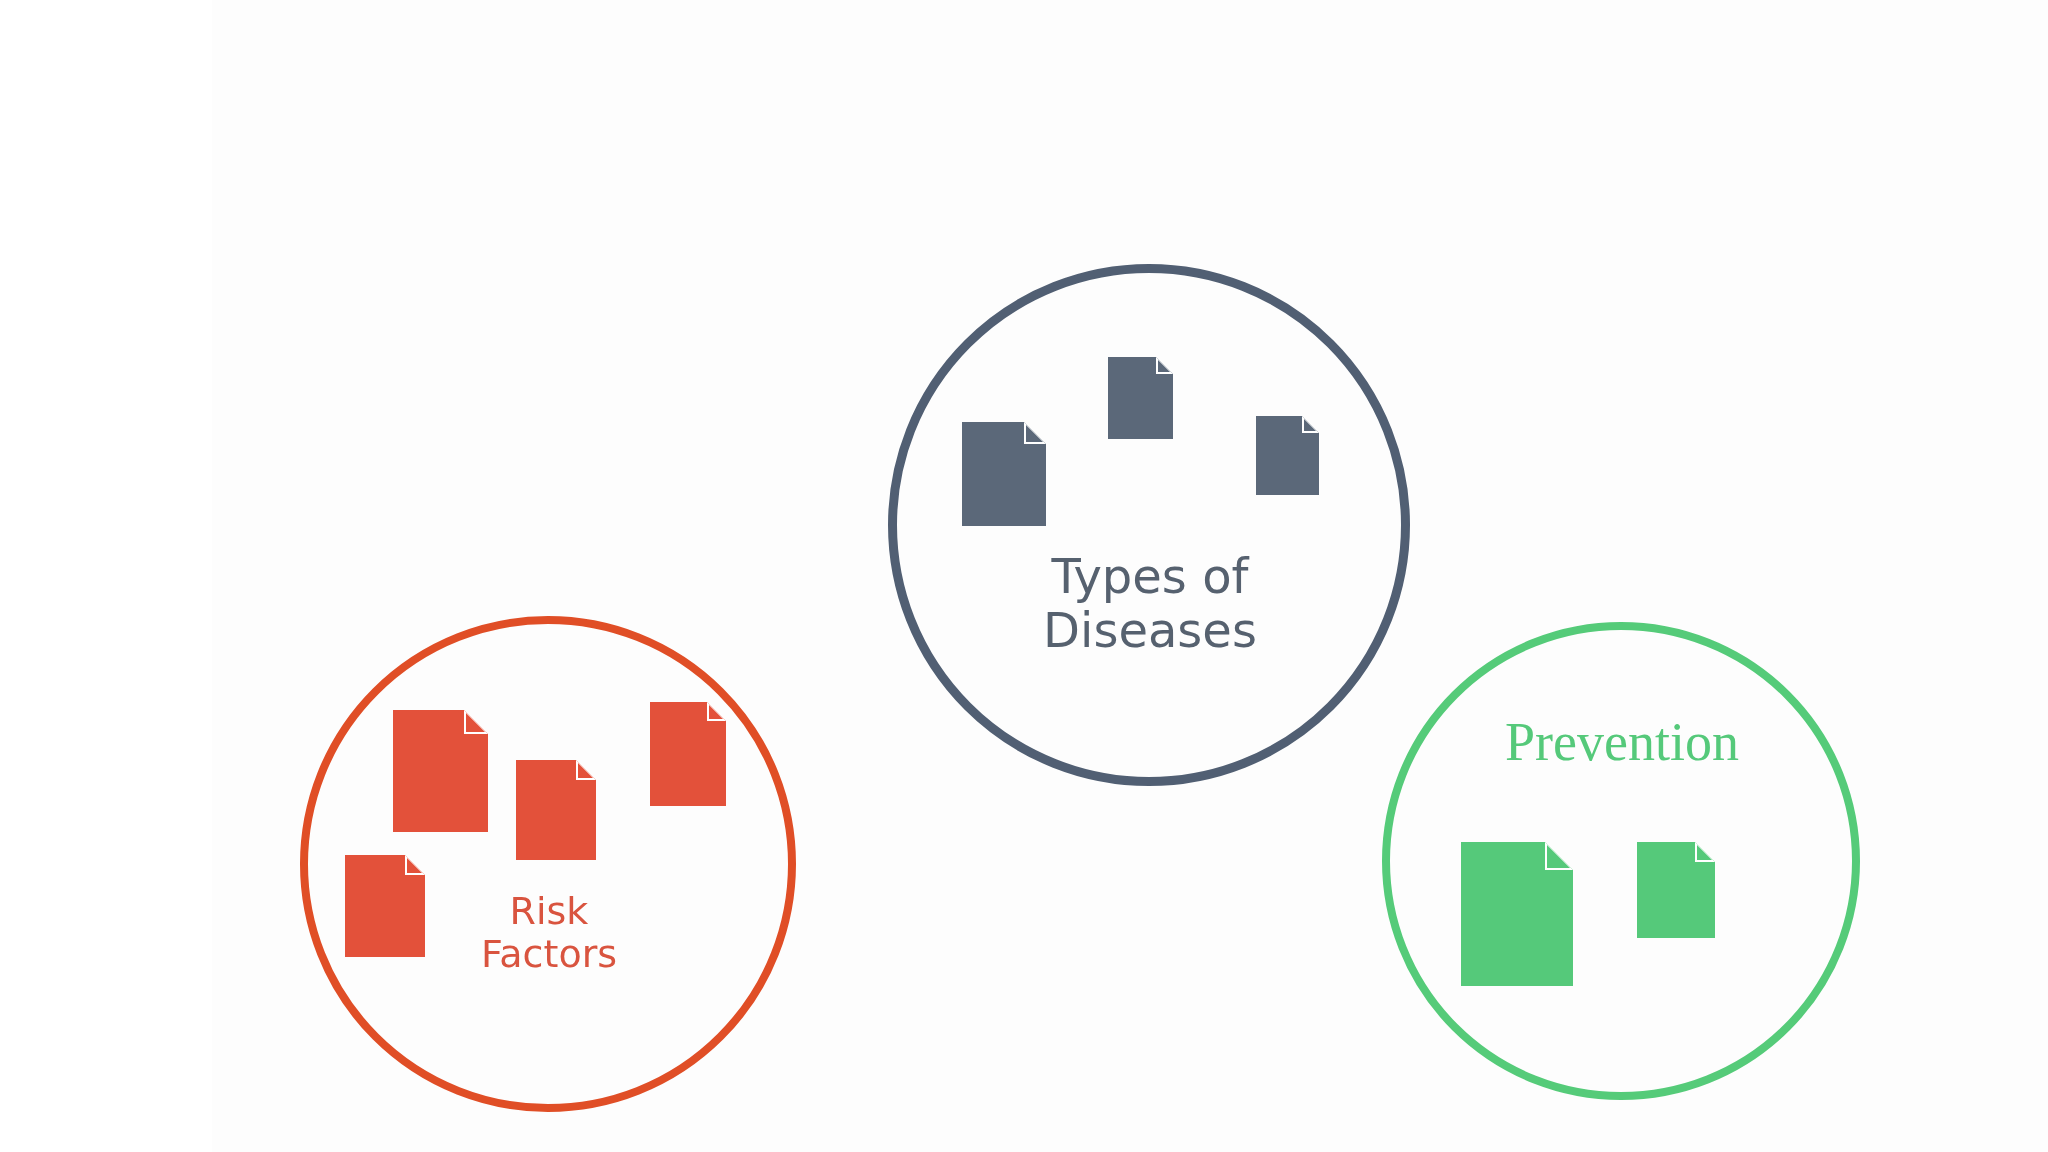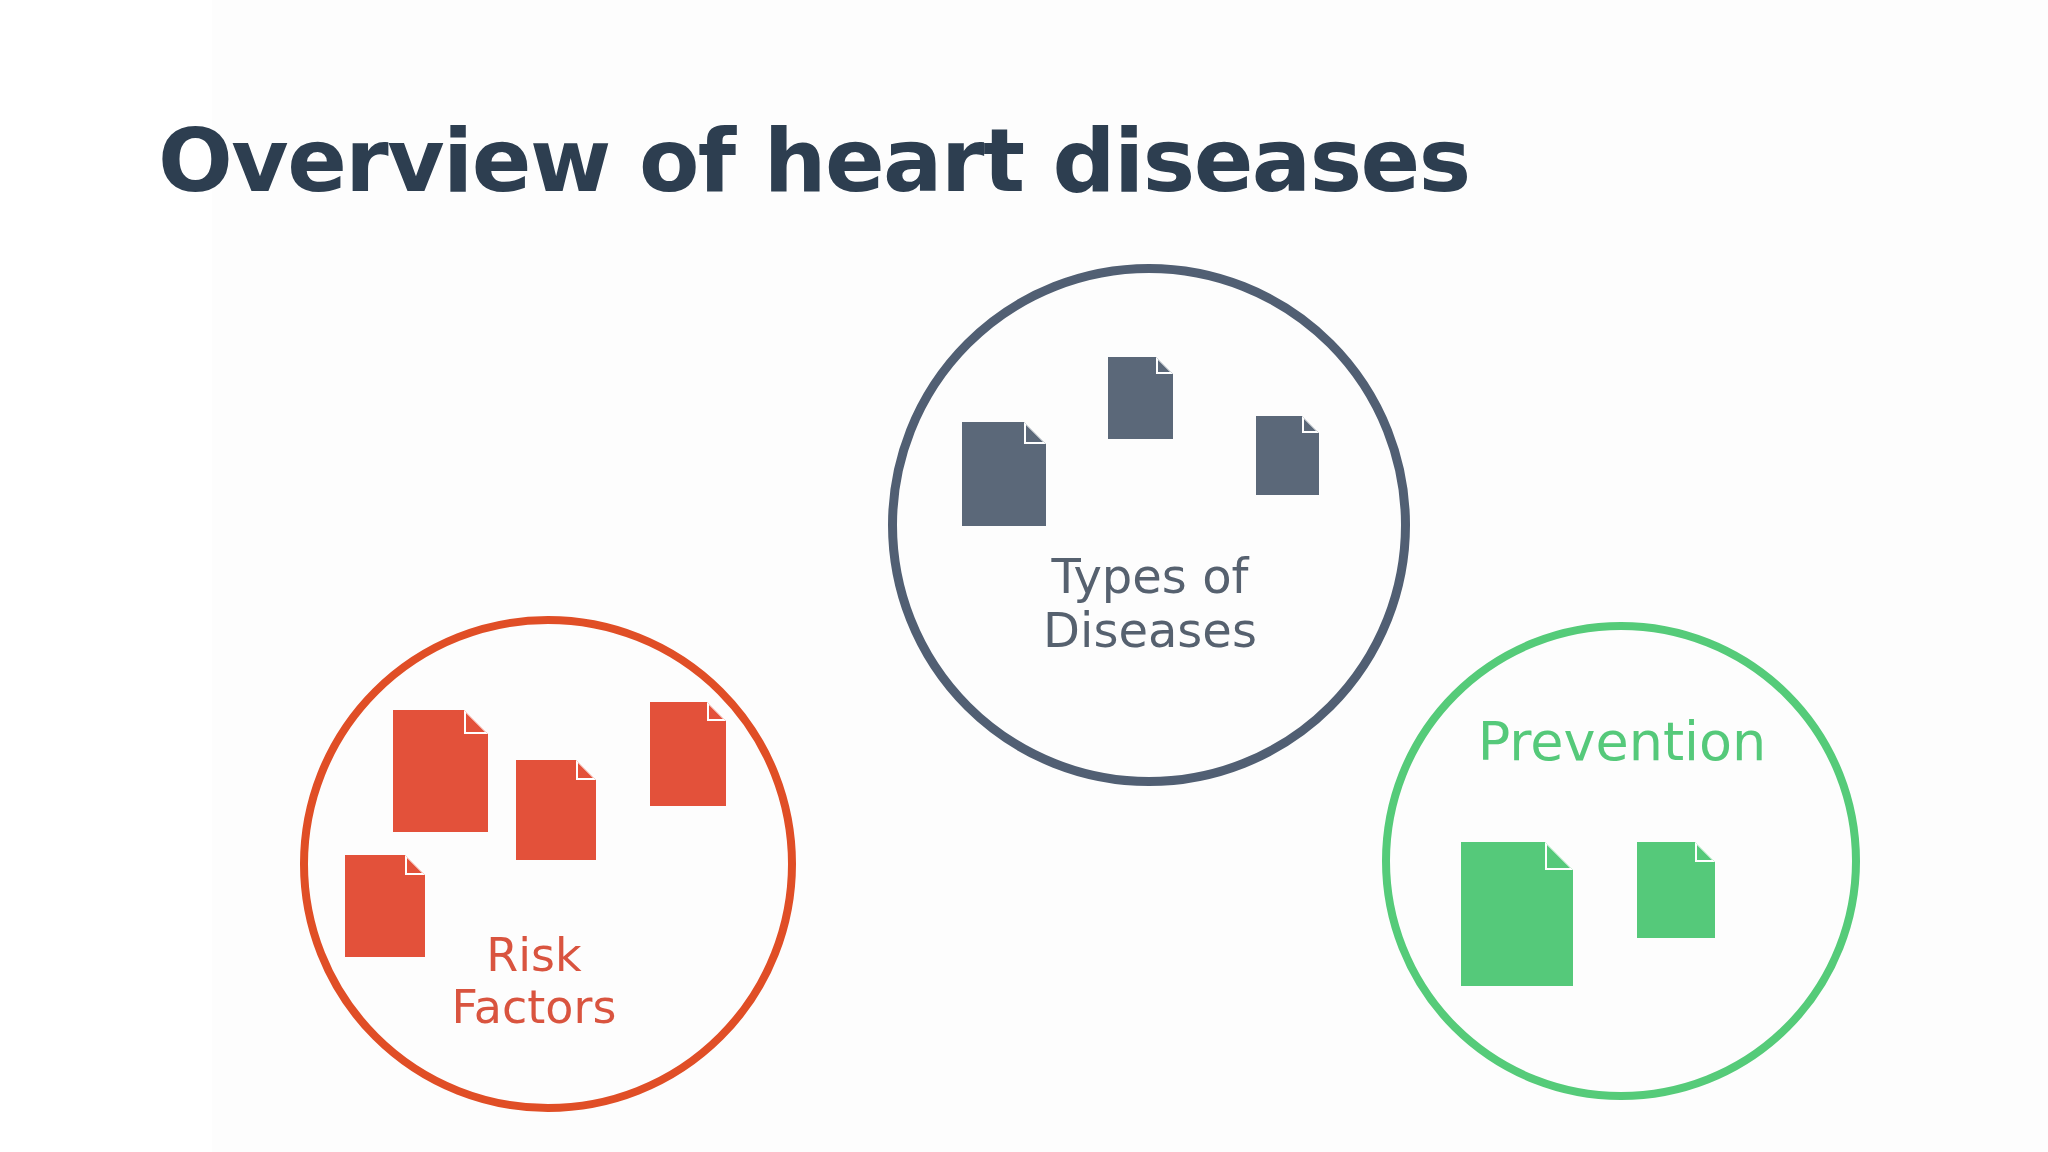--- a/index.html
+++ b/index.html
@@ -74,31 +74,30 @@
   
   .caption {
     position: absolute;
     font-family: "DejaVu Sans", sans-serif;
     font-weight: 400;
     line-height: 1.12;
     text-align: center;
     white-space: pre-line;
   }
   .caption-blue  { color: #56616f; font-size: 48px; left: 930px;  top: 550px;  width: 440px; }
-  .caption-red   { color: #d9543f; font-size: 46px; left: 324px;  top: 890px;  width: 420px; margin-top: 40px; }
-  .caption-green { color: #55c97a; font-size: 54px; left: 1412px; top: 712px;  width: 420px; }
+  .caption-red   { color: #d9543f; font-size: 38px; left: 339px;  top: 890px;  width: 420px; }
+  .caption-green { color: #55c97a; font-size: 54px; left: 1412px; top: 712px;  width: 420px; font-family: Liberation Serif, serif; }
 </style>
 </head>
 <body>
 
 <div id="slide">
 
   <div class="panel-bg"></div>
 
-  <h1 class="slide-title">Overview of heart diseases</h1>
 
   <div class="circle circle-blue"></div>
 
   <div class="doc" style="left:962px; top:422px; width:84px; height:104px;">
     <svg viewBox="0 0 84 104" preserveAspectRatio="none">
       <path d="M0 0 H62 L84 22 V104 H0 Z" fill="#5b6879"></path>
       <path d="M62 0 L84 22 H62 Z" fill="#ffffff"></path>
       <path d="M64 3 L81 20 H64 Z" fill="#5b6879"></path>
     </svg>
   </div>

